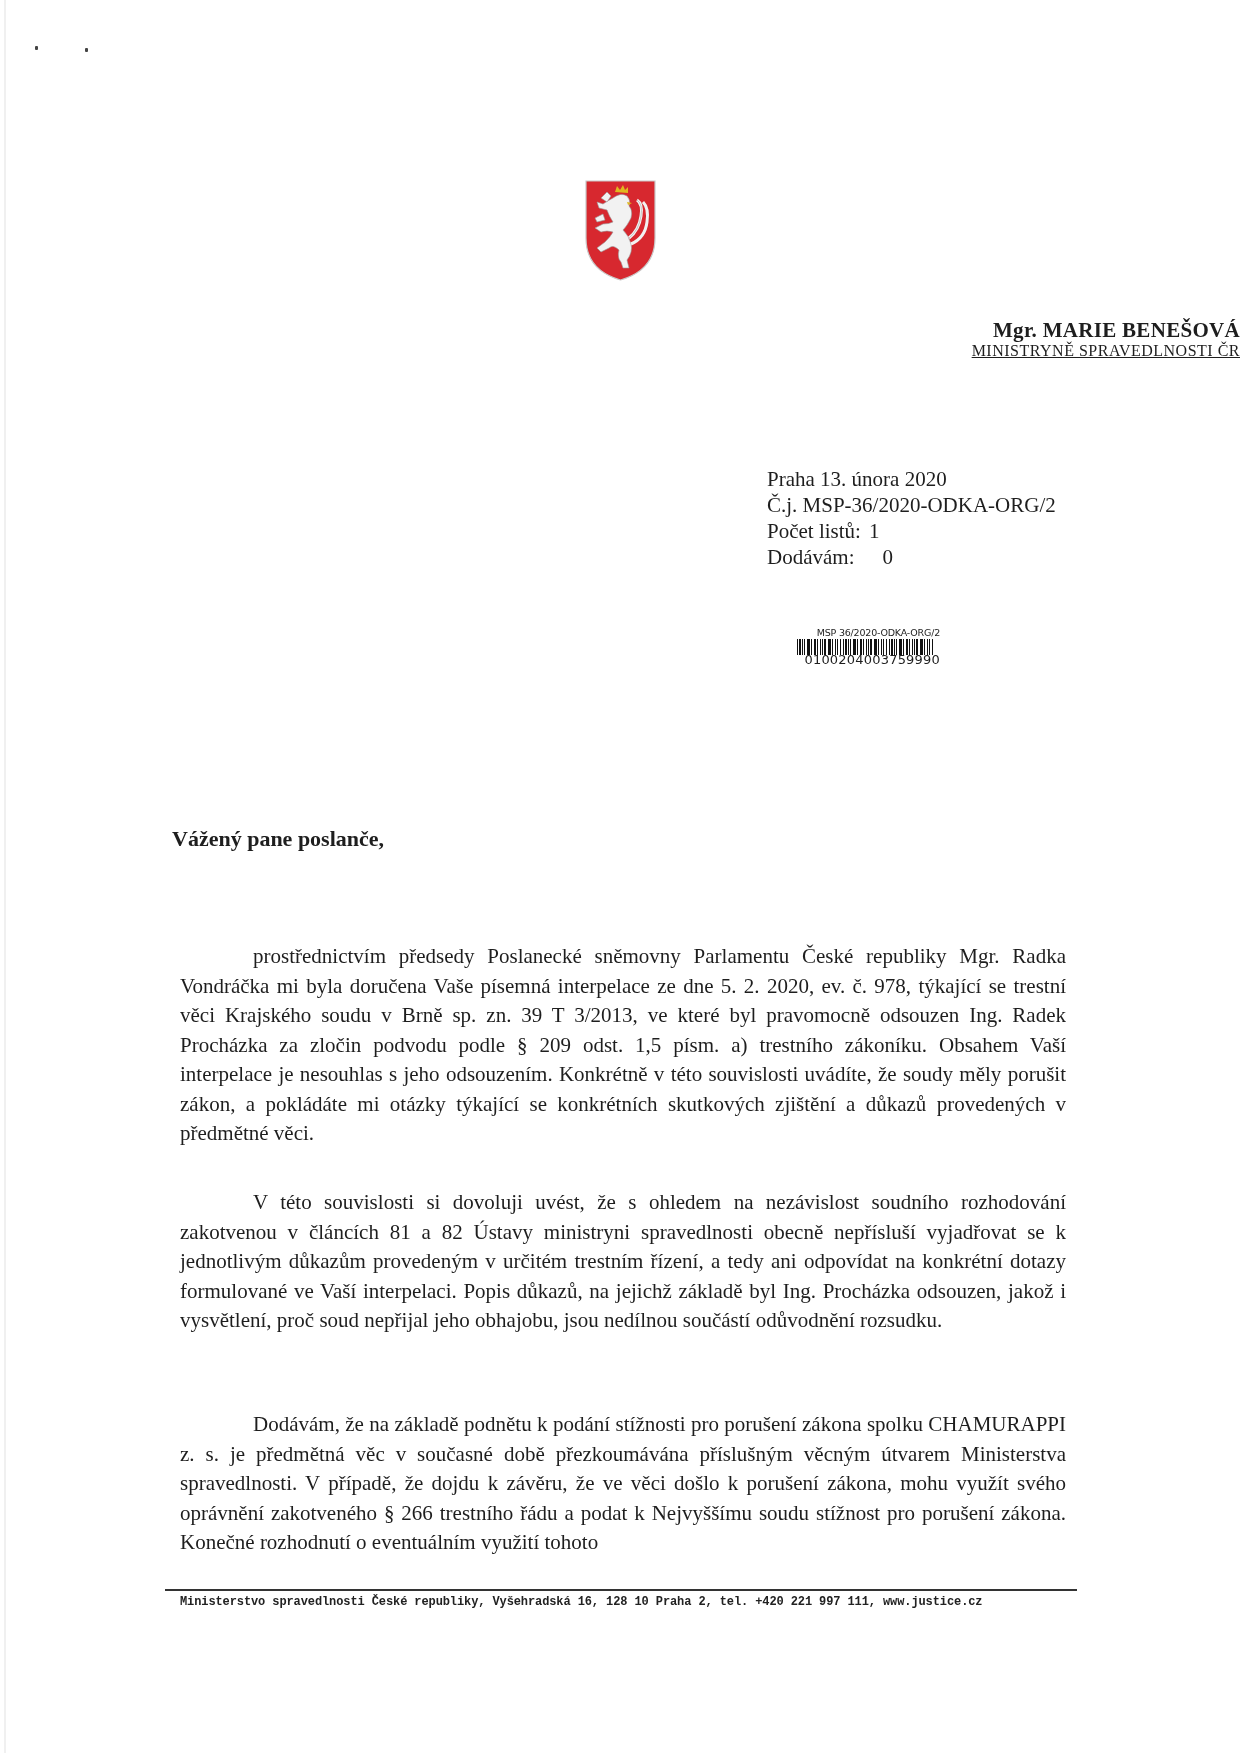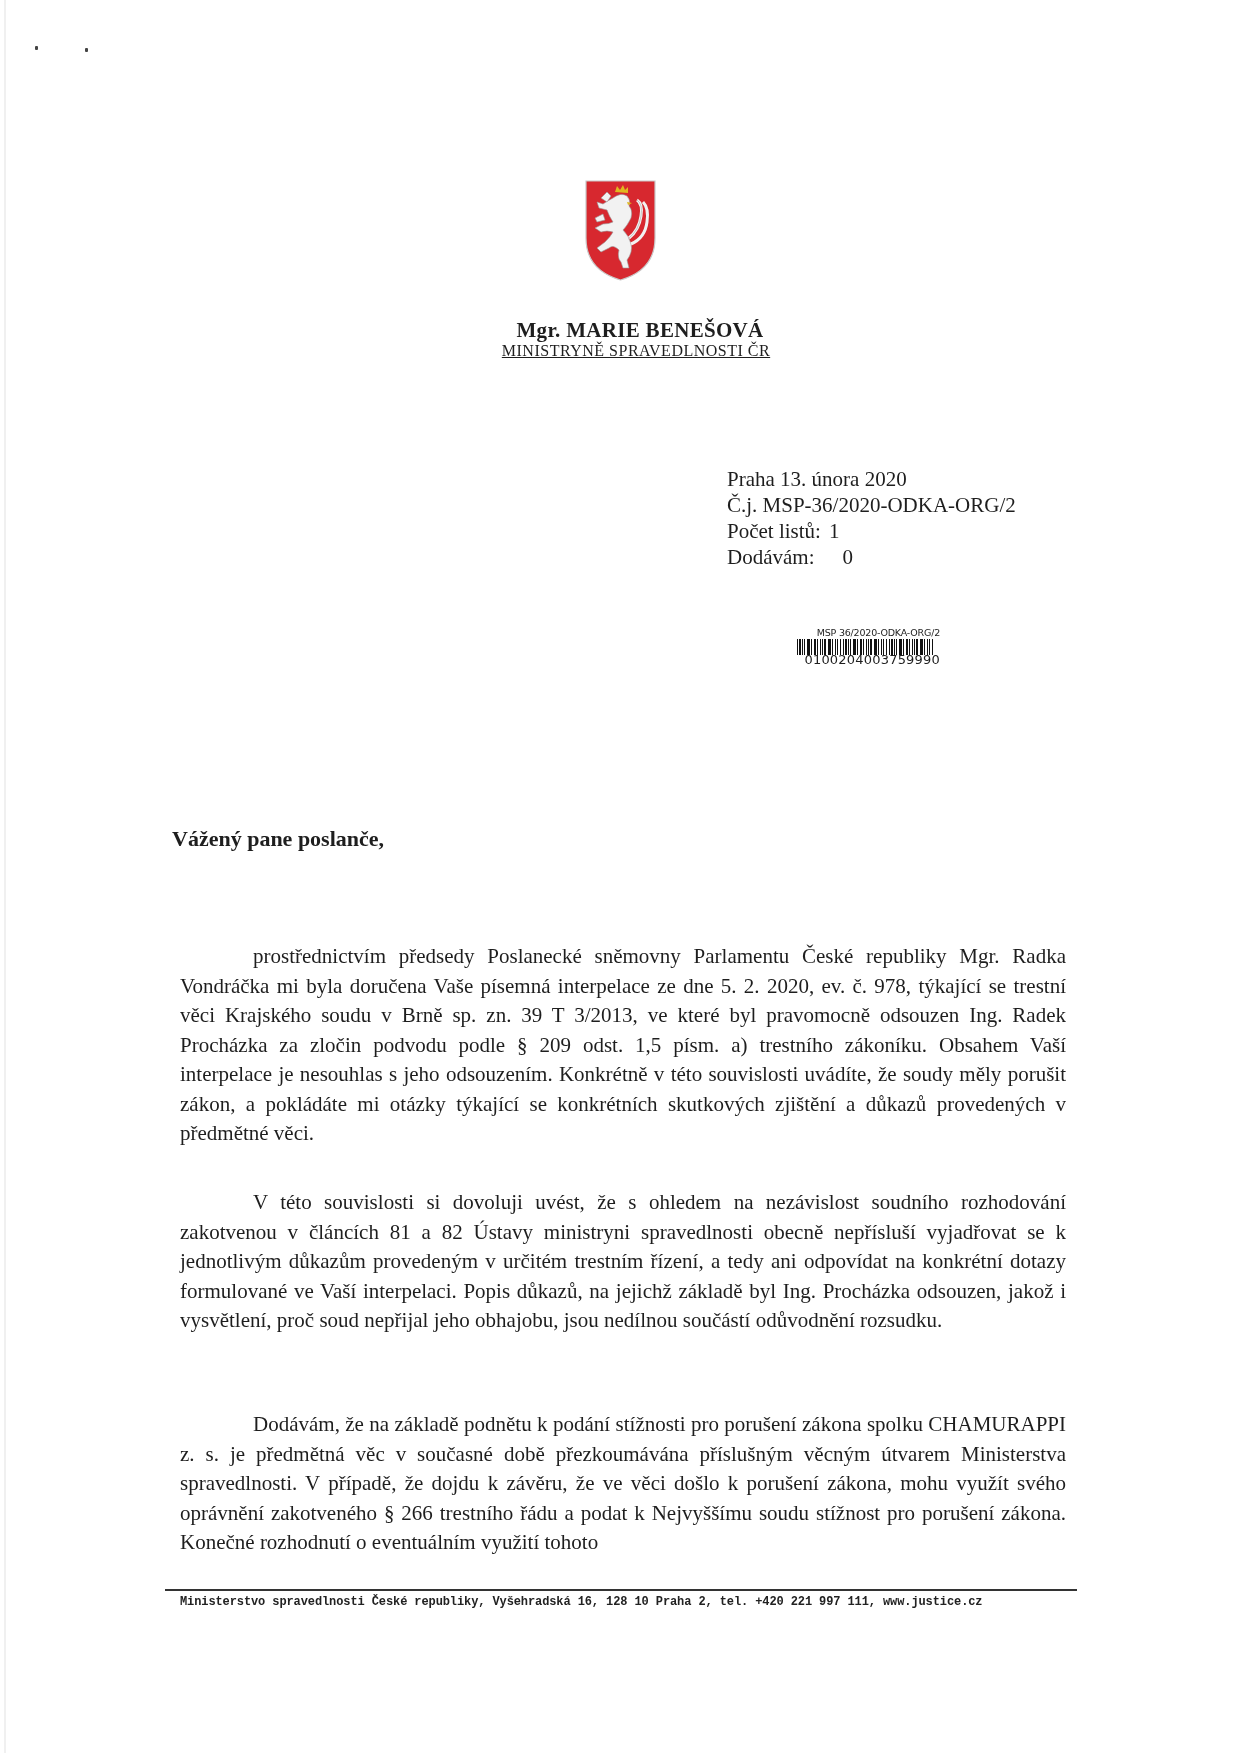--- a/index.html
+++ b/index.html
@@ -7,25 +7,25 @@
       width: 1240px; height: 1753px; position: relative; overflow: hidden;
       font-family: "Liberation Serif", "DejaVu Serif", serif; color: #1e1e1e;
     }
     .scan-edge { position: absolute; left: 4px; top: 0; width: 2px; height: 1753px; background: #f0f0f0; }
     .dot { position: absolute; width: 3px; height: 4px; background: #444; border-radius: 1px; }
     .dot.d1 { left: 35px; top: 46px; }
     .dot.d2 { left: 85px; top: 48px; }
 
     .emblem { position: absolute; left: 583px; top: 178px; width: 75px; height: 105px; }
 
-    .sender { position: absolute; left: 0; width: 1240px; text-align: center; }
+    .sender { position: absolute; left: 0; width: 1240px; text-align: right; }
     .sender-name { top: 318px; font-size: 21px; font-weight: bold; letter-spacing: 0.3px; padding-left: 40px; box-sizing: border-box; }
     .sender-title { top: 342px; font-size: 16px; letter-spacing: 0.5px; padding-left: 32px; box-sizing: border-box; text-decoration: underline; }
 
-    .meta { position: absolute; left: 727px; top: 466px; font-size: 21px; line-height: 26px; }
+    .meta { position: absolute; left: 767px; top: 466px; font-size: 21px; line-height: 26px; }
     .meta-row { white-space: nowrap; }
     .meta-val-pages { display: inline-block; margin-left: 8px; }
     .meta-val-att { display: inline-block; margin-left: 28px; }
 
     .barcode { position: absolute; left: 790px; top: 628px; width: 150px; text-align: right; font-family: "DejaVu Sans", sans-serif; }
     .barcode-top { font-size: 9.5px; line-height: 10px; letter-spacing: -0.2px; }
     .barcode-bars { display: block; margin: 1px auto 0; }
     .barcode-num { font-size: 13px; line-height: 10px; letter-spacing: 0.2px; }
 
     .salutation { position: absolute; left: 172px; top: 826px; font-size: 22px; font-weight: bold; }

